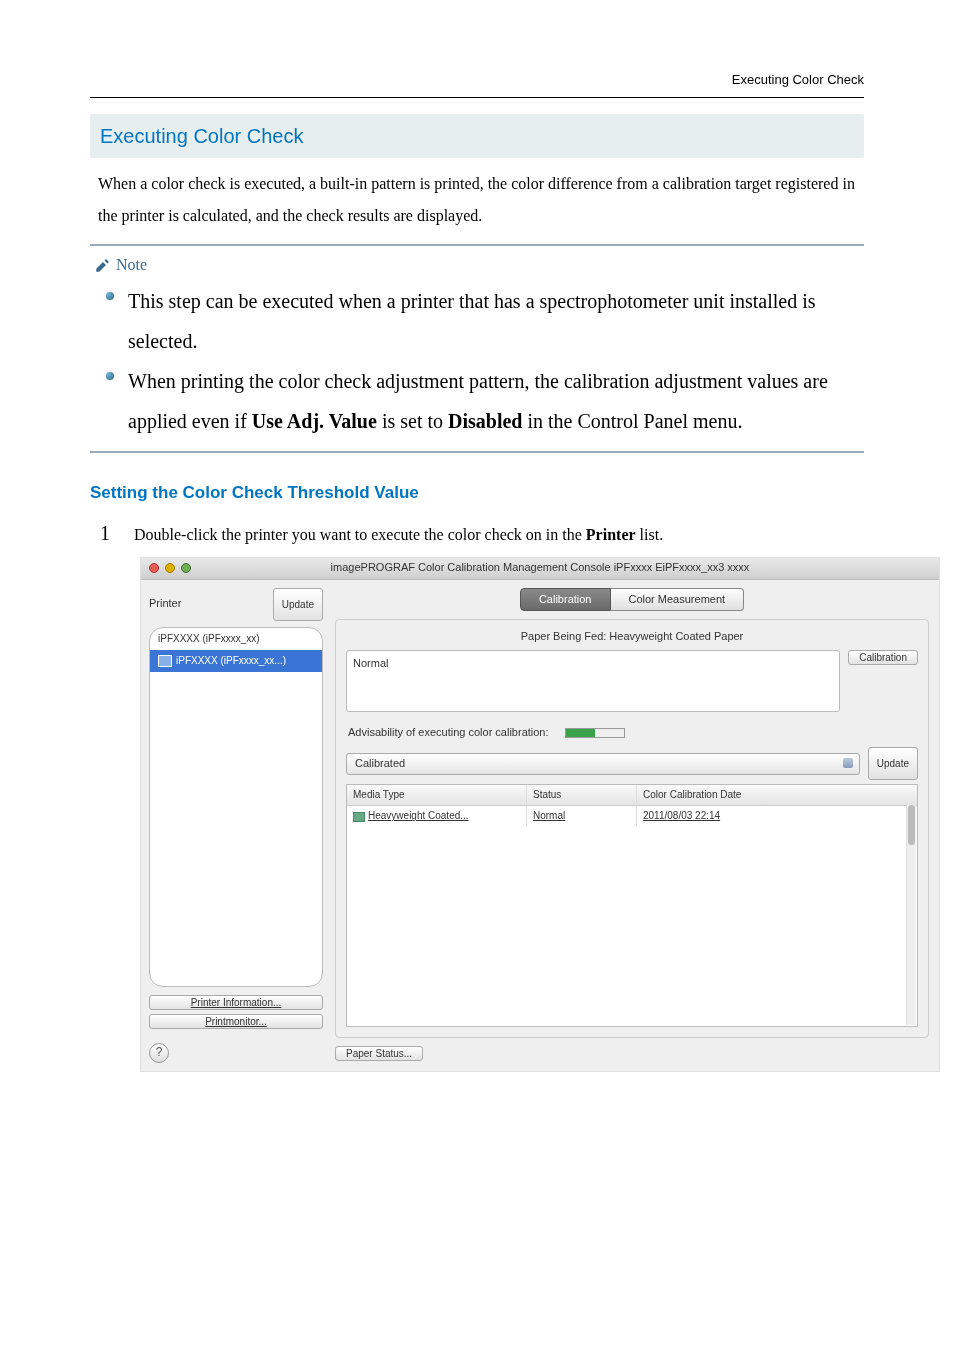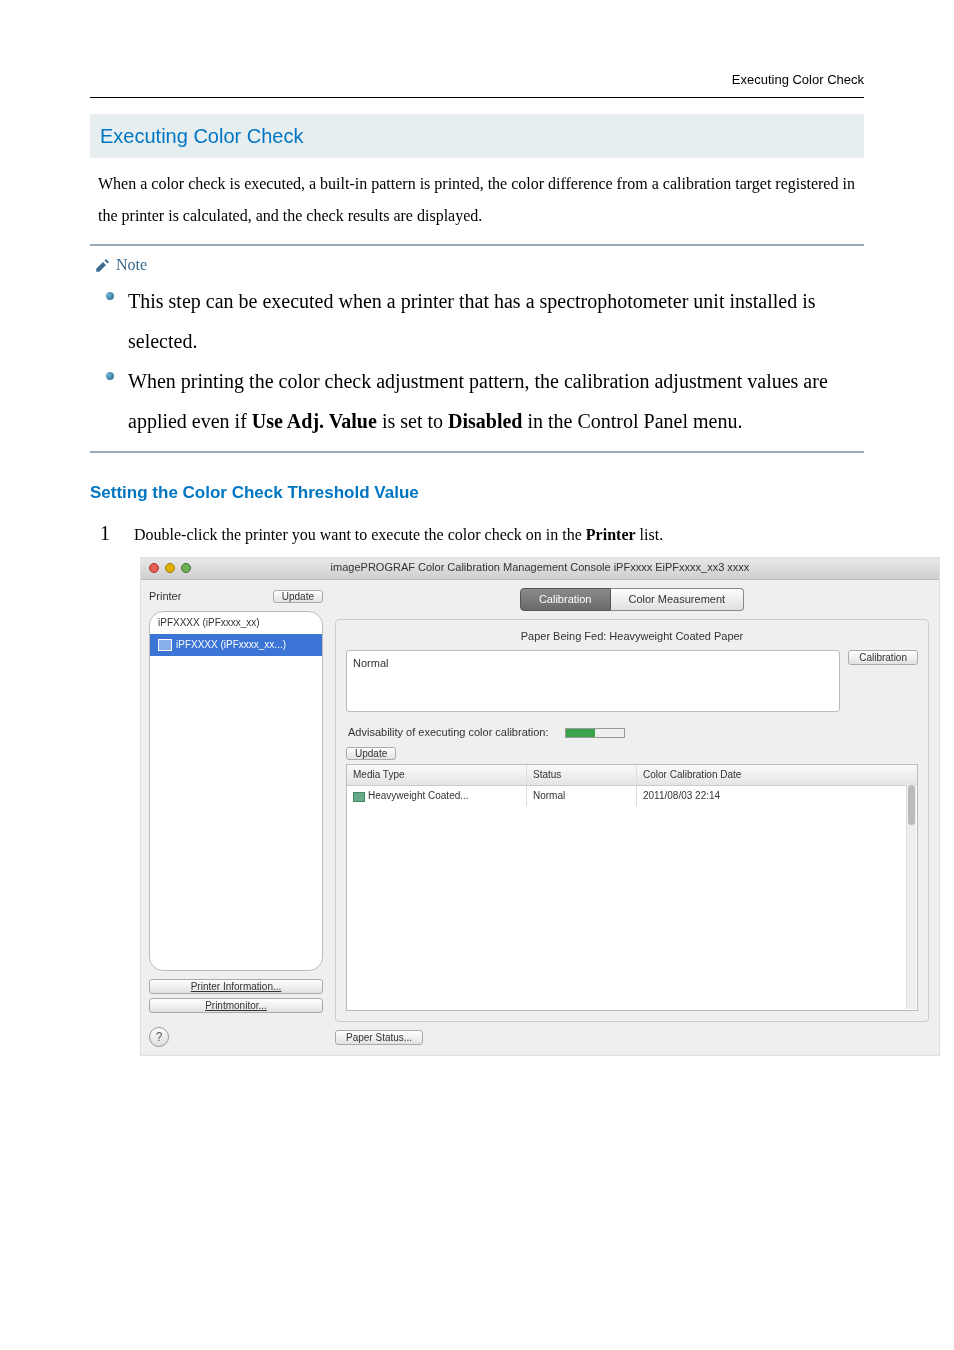--- a/index.html
+++ b/index.html
@@ -147,21 +147,21 @@
   .mac-btn {
     background: linear-gradient(#ffffff, #e2e2e2);
     border: 1px solid #aaa;
     border-radius: 3px;
     padding: 1px 10px;
     font-size: 10px;
     color: #333;
     cursor: pointer;
     font-family: inherit;
   }
-  .mac-btn.small { padding: 0 8px; font-size: 10px; }
+  .mac-btn.small { padding: 10px 8px; font-size: 10px; }
   .printer-list {
     height: 360px;
     background: #fff;
     border: 1px solid #bbb;
     border-radius: 14px;
     overflow: hidden;
   }
   .pl-item { padding: 3px 8px; font-size: 10px; white-space: nowrap; }
   .pl-item-sel {
     background: #3a75d6;
@@ -277,21 +277,21 @@
   .thead {
     display: flex;
     background: linear-gradient(#fafafa,#e4e4e4);
     border-bottom: 1px solid #ccc;
   }
   .th, .td { padding: 2px 6px; }
   .c1 { width: 180px; border-right: 1px solid #ddd; }
   .c2 { width: 110px; border-right: 1px solid #ddd; }
   .c3 { flex: 1; }
   .trow { display: flex; }
-  .trow .td { white-space: nowrap; }
+  .trow .td { white-space: nowrap; text-decoration: underline; }
   .roll-ic {
     display: inline-block;
     width: 12px; height: 10px;
     background: #6a8;
     margin-right: 3px;
     vertical-align: middle;
     border: 1px solid #486;
   }
   .scrolltrack {
     position: absolute;
@@ -382,20 +382,21 @@
             <div class="status-box">Normal</div>
             <button class="mac-btn">Calibration</button>
           </div>
 
           <div class="adv-row">
             <span>Advisability of executing color calibration:</span>
             <div class="adv-bar"></div>
           </div>
 
           <div class="drop-row">
+            <div class="mac-select">Calibrated</div>
             <button class="mac-btn small">Update</button>
           </div>
 
           <div class="table">
             <div class="thead">
               <div class="th c1">Media Type</div>
               <div class="th c2">Status</div>
               <div class="th c3">Color Calibration Date</div>
             </div>
             <div class="trow">

